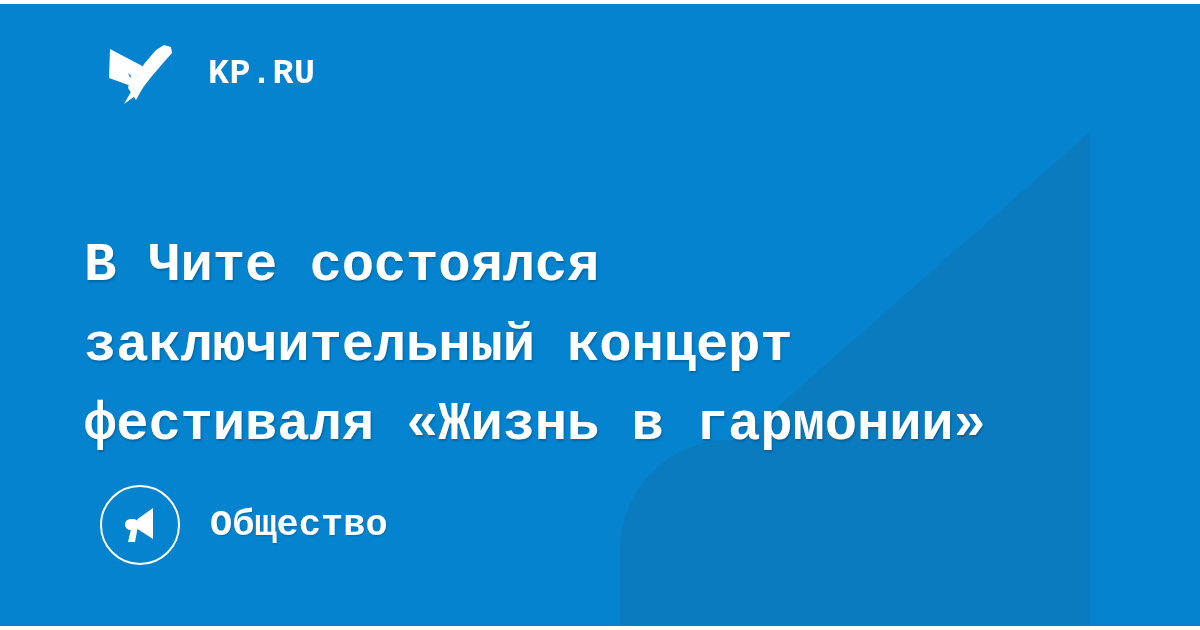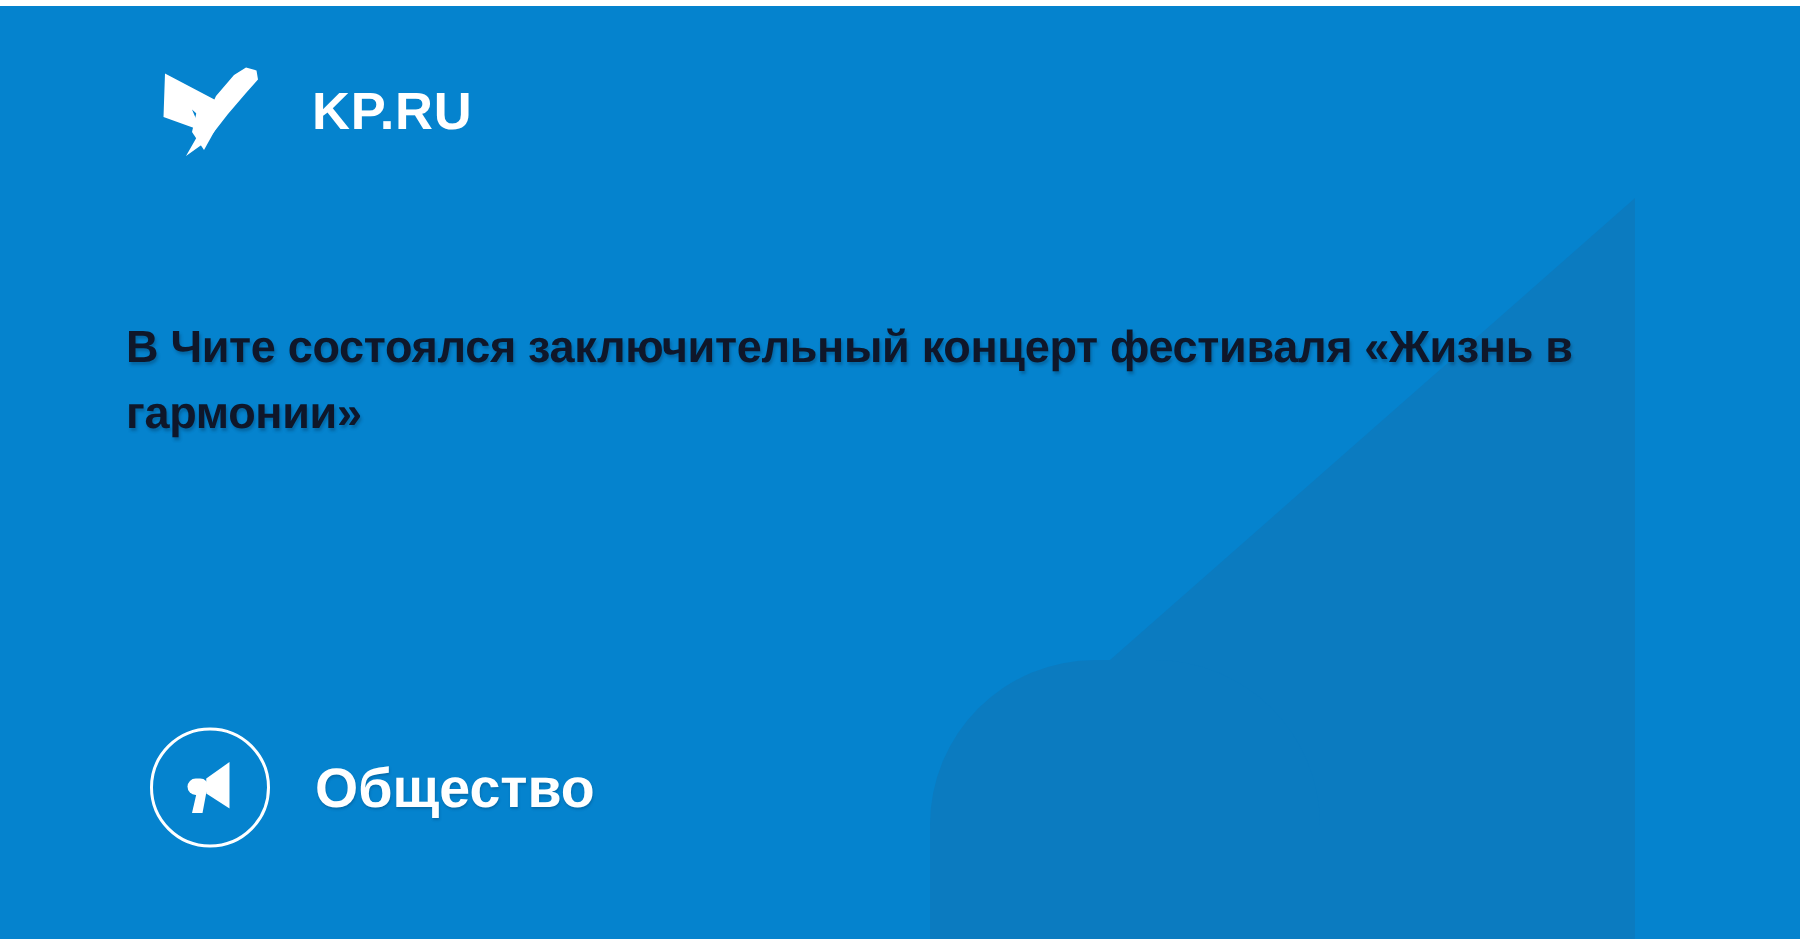--- a/index.html
+++ b/index.html
@@ -7,21 +7,21 @@
     margin: 0;
     padding: 0;
     background: #ffffff;
   }
   #card {
     position: relative;
     width: 1200px;
     height: 630px;
     overflow: hidden;
     background: #ffffff;
-    font-family: Liberation Sans, sans-serif;
+    font-family: Liberation Mono, monospace;
   }
   
   .canvas {
     position: absolute;
     left: 0;
     top: 4px;
     width: 1200px;
     height: 622px;
     background: #0583ce;
     overflow: hidden;
@@ -59,22 +59,22 @@
     line-height: 1;
     white-space: nowrap;
   }
 
   
   .headline {
     position: absolute;
     left: 84px;
     top: 186px;
     width: 980px;
-    color: #0f172a;
-    font-size: 30px;
+    color: #ffffff;
+    font-size: 54px;
     font-weight: 700;
     line-height: 1.47;
     letter-spacing: -0.2px;
     text-shadow: 1px 2px 2px rgba(0,40,70,0.30);
     white-space: pre-line;
   }
 
   
   .category {
     position: absolute;

